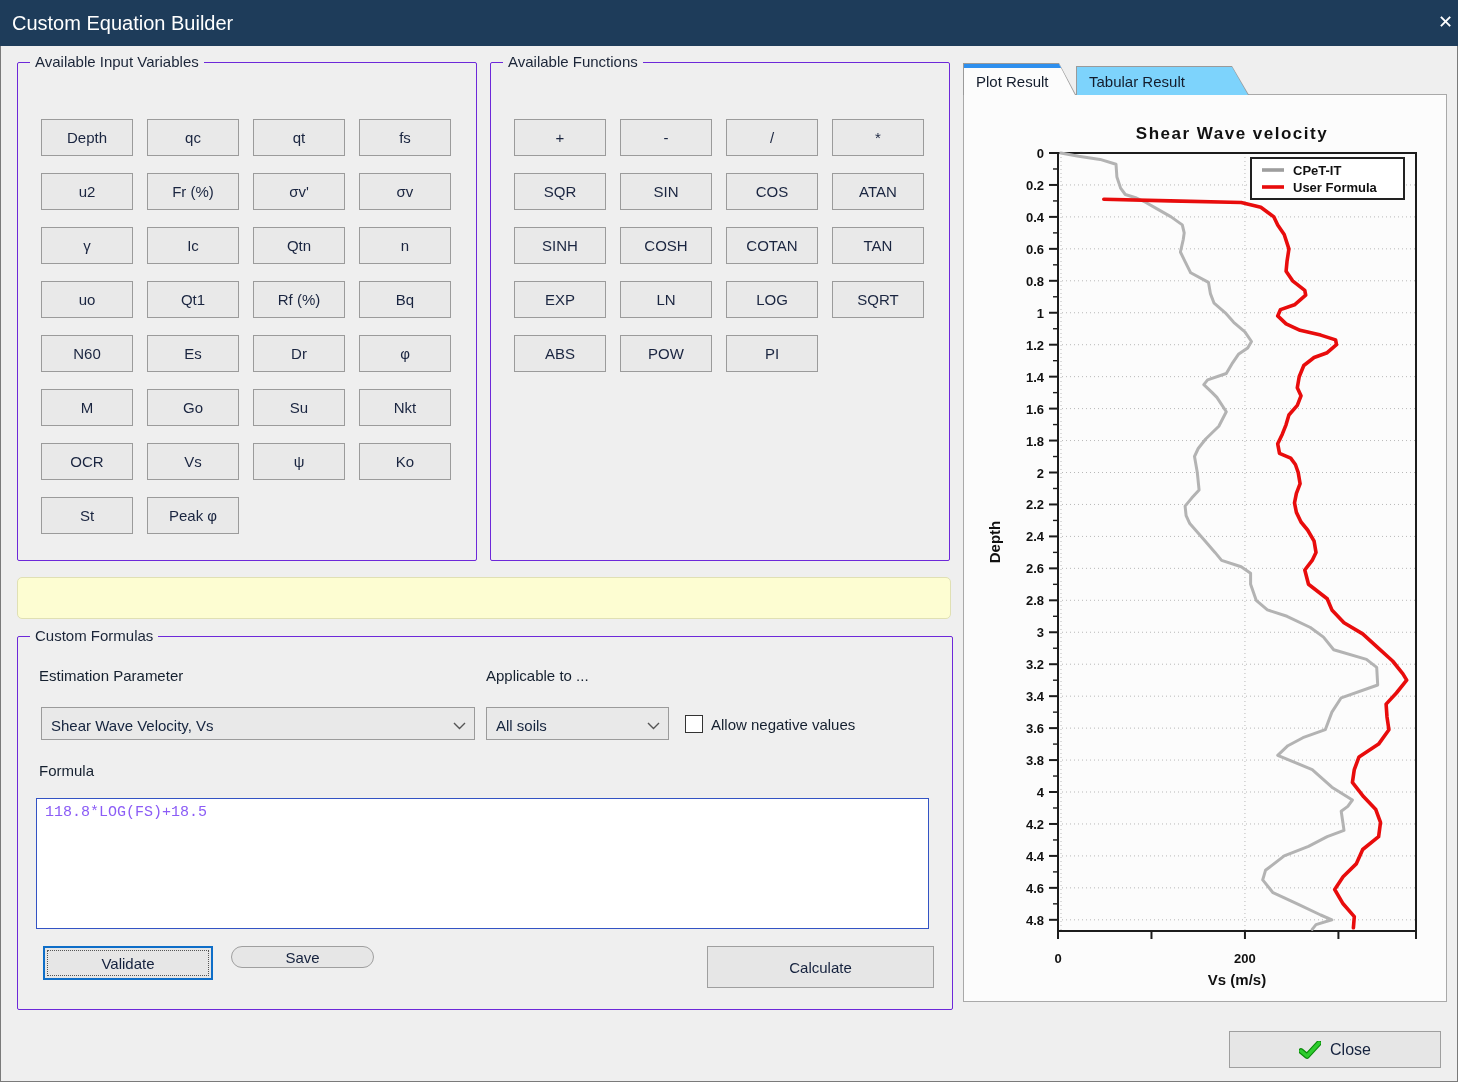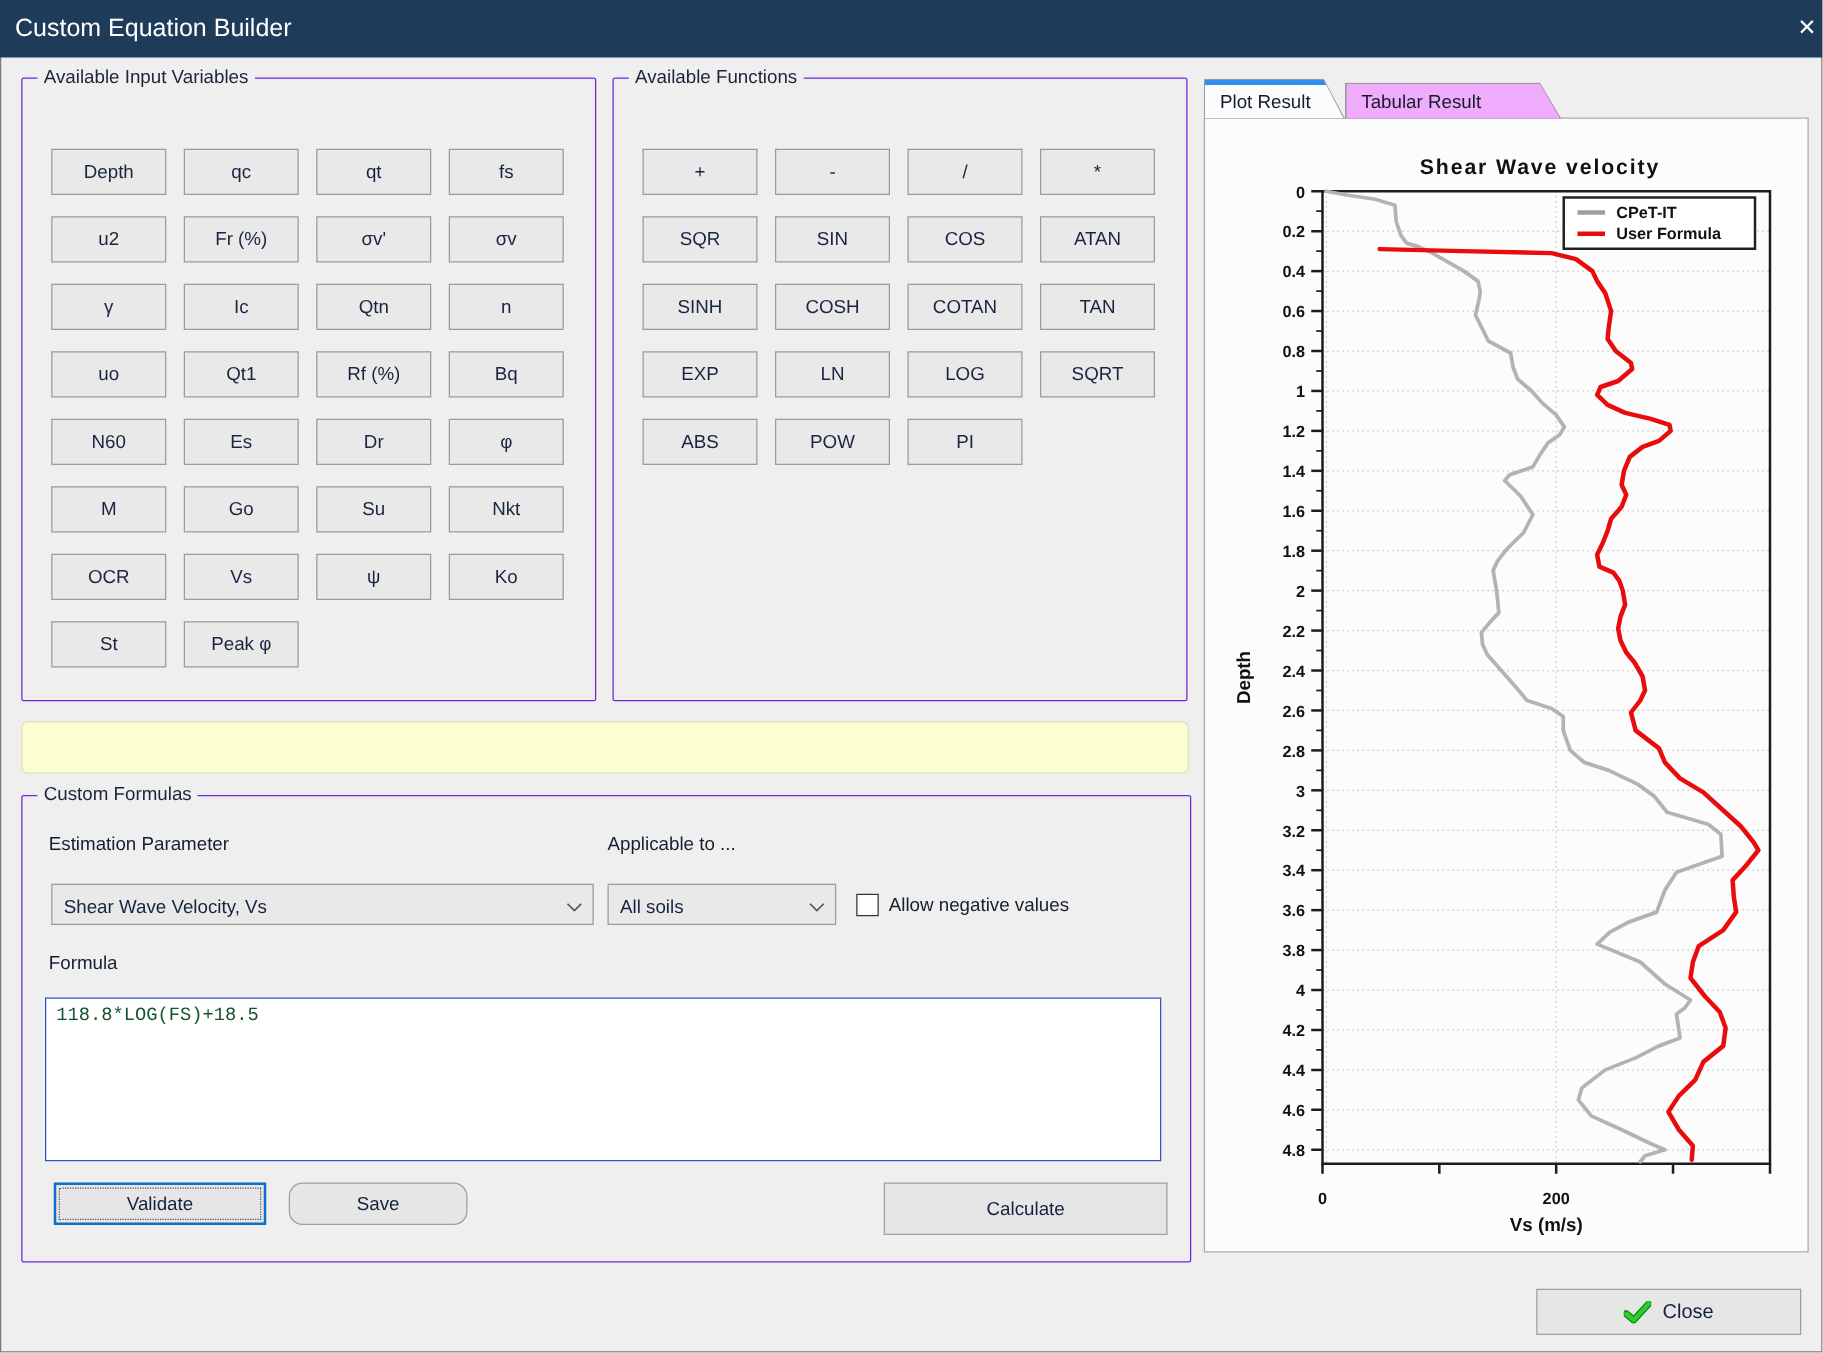--- a/index.html
+++ b/index.html
@@ -23,27 +23,27 @@
   .msgbar{position:absolute;left:17px;top:577px;width:934px;height:42px;background:#fdfdd2;border:1px solid #e0e0b4;
     border-radius:5px;box-sizing:border-box;font-size:15px;color:#333;padding:10px;}
   
   .flabel{position:absolute;font-size:15px;color:#15202f;}
   .select{position:absolute;height:33px;background:#e9e9e9;border:1px solid #9b9b9b;box-sizing:border-box;
     display:flex;align-items:center;justify-content:space-between;padding:4px 8px 0 9px;font-size:15px;color:#15243e;}
   .select svg{flex:0 0 auto;}
   .checkbox{position:absolute;width:18px;height:18px;background:#ffffff;border:1px solid #333;box-sizing:border-box;}
   .cb-label{position:absolute;font-size:15px;color:#15202f;}
   .formula-box{position:absolute;left:18px;top:161px;width:893px;height:131px;background:#ffffff;border:1px solid #3353c4;
-    box-sizing:border-box;resize:none;font-family:"Liberation Mono",monospace;font-size:15px;color:#14532d;padding:5px 8px;outline:none;}
+    box-sizing:border-box;resize:none;font-family:"Liberation Mono",monospace;font-size:15px;color:#8b5cf6;padding:5px 8px;outline:none;}
   .win-btn{position:absolute;background:#e6e6e6;border:1px solid #9f9f9f;box-sizing:border-box;
     display:flex;align-items:center;justify-content:center;font-size:15px;color:#14213d;font-family:"Liberation Sans",sans-serif;}
   .win-btn.focused{border:2px solid #0e6ec8;outline:1px dotted #555;outline-offset:-5px;}
   
   .tab{position:absolute;clip-path:polygon(0 0,calc(100% - 17px) 0,100% 100%,0 100%);background:#9a9a9a;z-index:3;}
-  .tab .fill{position:absolute;left:1px;right:1px;top:1px;bottom:0;background:#f0abfc;
+  .tab .fill{position:absolute;left:1px;right:1px;top:1px;bottom:0;background:#7dd3fc;
     clip-path:polygon(0 0,calc(100% - 16px) 0,100% 100%,0 100%);}
   .tab .accent{position:absolute;left:0;top:0;width:100%;height:4px;background:#2e8fee;}
   .tab .tab-label{position:absolute;left:12px;bottom:5px;font-size:15px;color:#131c2c;}
   .tab.active .fill{background:#fcfcfc;}
   .result-panel{position:absolute;left:963px;top:94px;width:484px;height:908px;background:#fcfcfc;
     border:1px solid #a9a9a9;box-sizing:border-box;z-index:2;}
   
   svg text{font-family:"Liberation Sans",sans-serif;fill:#111;}
   .grid{stroke:#b8b8b8;stroke-width:1;stroke-dasharray:1 3;}
   .frame{fill:none;stroke:#1c1c1c;stroke-width:2;}
@@ -150,21 +150,21 @@
         </svg>
     </div>
 
     <span class="checkbox" style="left:667px;top:78px;"></span>
     <span class="cb-label" style="left:693px;top:79px;">Allow negative values</span>
 
     <span class="flabel" style="left:21px;top:125px;">Formula</span>
     <textarea class="formula-box" spellcheck="false" style="">118.8*LOG(FS)+18.5</textarea>
 
     <div class="win-btn focused" style="left:25px;top:309px;width:170px;height:34px;">Validate</div>
-    <div class="win-btn" style="left:213px;top:309px;width:143px;height:34px;border-radius:11px;">Save</div>
+    <div class="win-btn" style="left:213px;top:309px;width:143px;height:22px;border-radius:11px;">Save</div>
     <div class="win-btn" style="left:689px;top:309px;width:227px;height:42px;">Calculate</div>
   </div>
 
   <div class="tab active" style="left:963px;top:63px;width:113px;height:32px;">
     <div class="fill">
       <div class="accent"></div>
       <span class="tab-label">Plot Result</span>
     </div>
   </div>
   <div class="tab" style="left:1076px;top:66px;width:173px;height:29px;">

